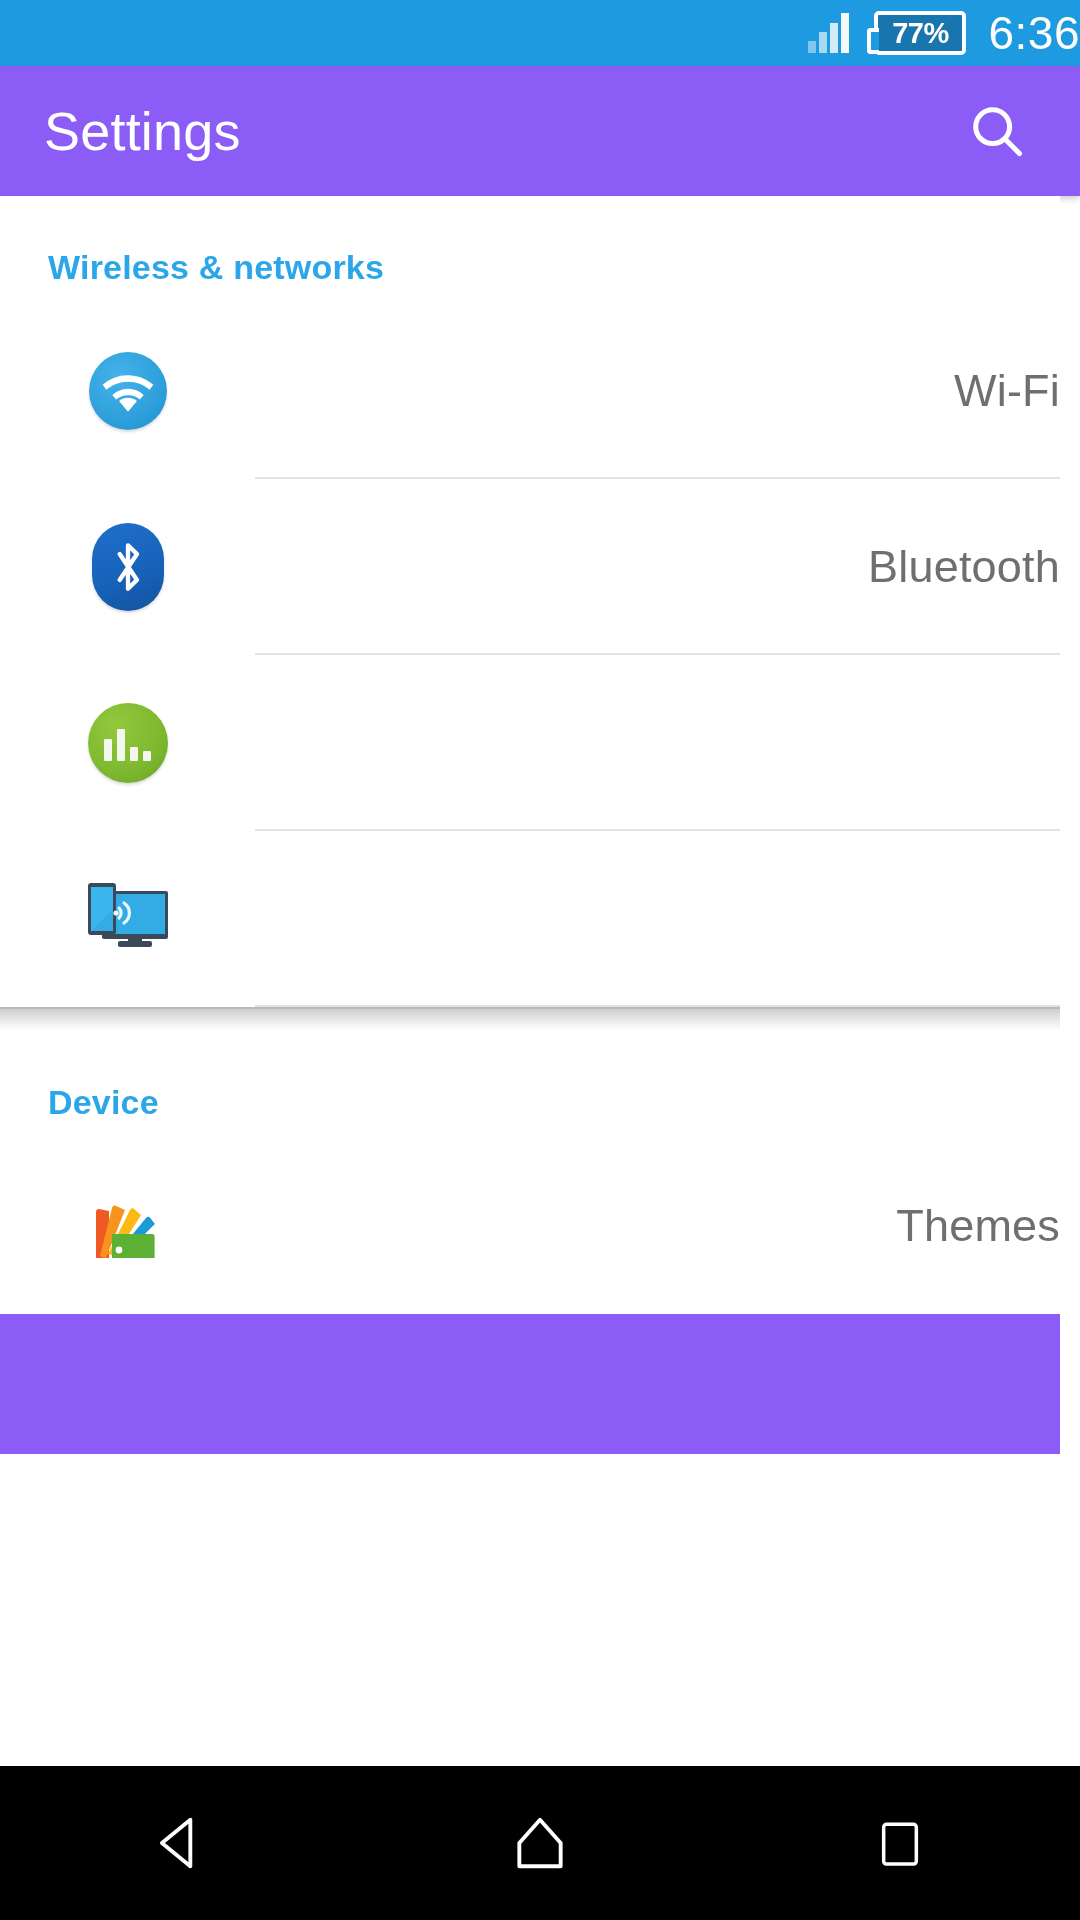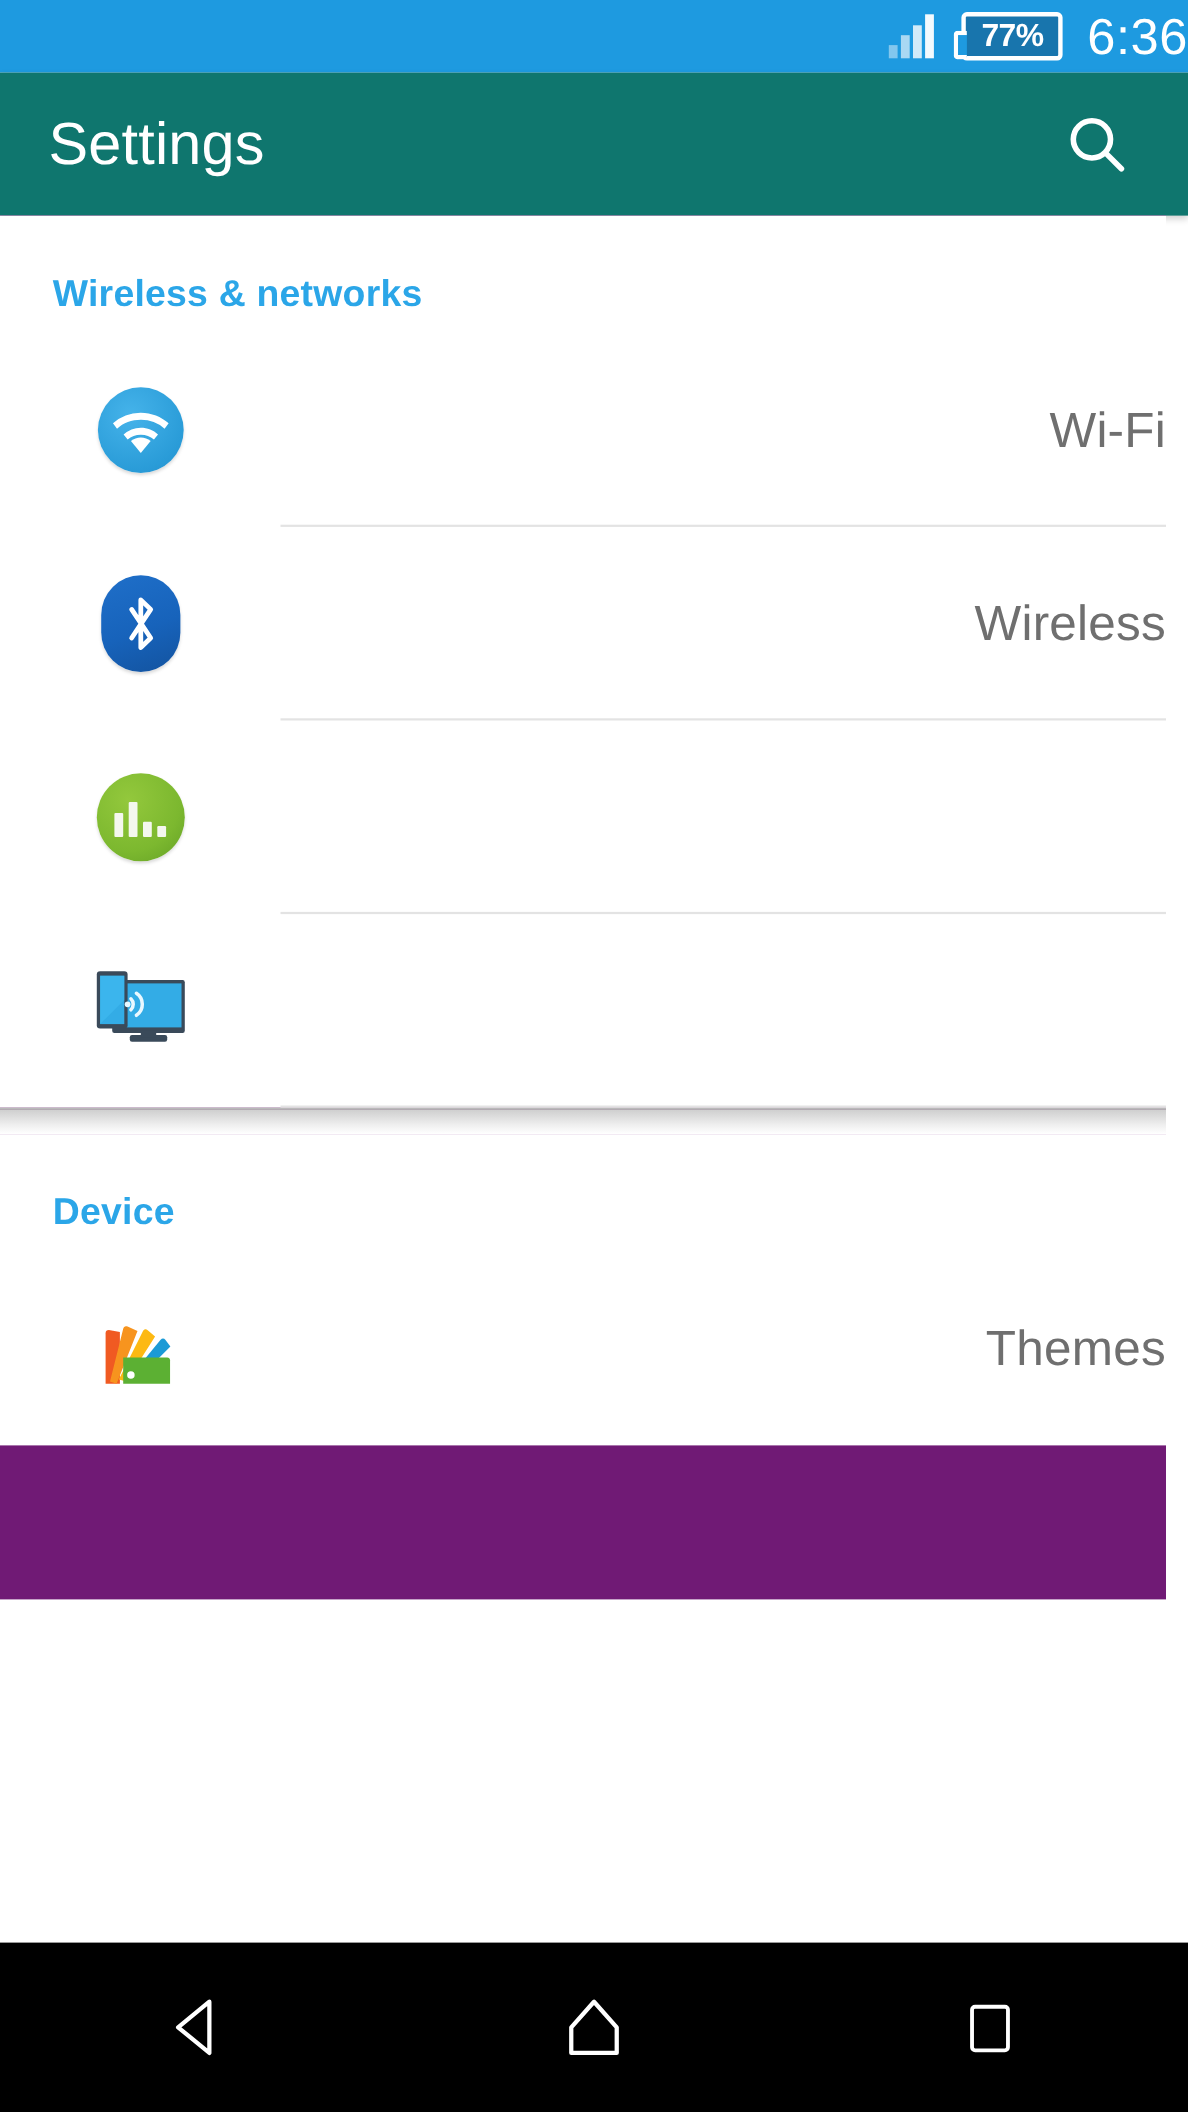--- a/index.html
+++ b/index.html
@@ -39,35 +39,35 @@
   }
   .battery span{
     color:#ffffff; font-size:29px; font-weight:bold; letter-spacing:-.5px;
     line-height:1;
   }
   .clock{ color:#ffffff; font-size:46px; font-weight:500; letter-spacing:.5px; }
 
   
   .appbar{
     position:absolute; top:66px; left:0; width:1080px; height:130px;
-    background:#0f766e;
+    background:#8b5cf6;
     display:flex; align-items:center; justify-content:space-between;
     padding:0 40px 0 44px;
     box-shadow:0 3px 6px rgba(0,0,0,.18);
   }
   .appbar .title{
     color:#ffffff; font-size:54px; font-weight:500; letter-spacing:.2px;
   }
   .search-btn{ width:86px; height:86px; display:flex; align-items:center; justify-content:center; }
   .search-btn svg{ width:58px; height:58px; display:block; }
 
   
   .content{
     position:absolute; top:196px; left:0; width:1060px; height:1258px;
-    background:#701a75; overflow:hidden;
+    background:#8b5cf6; overflow:hidden;
   }
   .section{ background:#ffffff; }
   .section-title{
     color:#2BA6E8; font-size:34px; font-weight:bold;
     padding:52px 0 0 48px; letter-spacing:.2px;
   }
   .rows{ padding-top:16px; }
 
   .row{
     position:relative;
@@ -192,21 +192,21 @@
       </div>
 
       <div class="row">
         <span class="iconwrap">
           <span class="ic ic-bt">
             <svg viewBox="0 0 24 34" fill="none" stroke="#ffffff" stroke-width="2.6" stroke-linejoin="round" stroke-linecap="round">
               <path d="M7 9.2 17.4 24.8 12 30V4l5.4 5.2L7 24.8"></path>
             </svg>
           </span>
         </span>
-        <span class="label">Wireless</span>
+        <span class="label">Bluetooth</span>
         <span class="divider"></span>
       </div>
 
       <div class="row">
         <span class="iconwrap">
           <span class="ic ic-data">
             <span class="bars">
                 <i></i>
                 <i></i>
                 <i></i>

